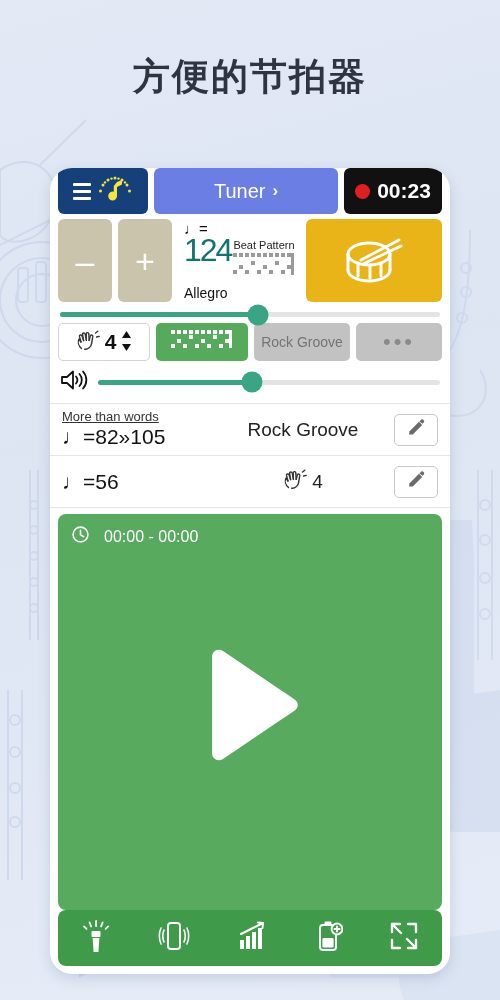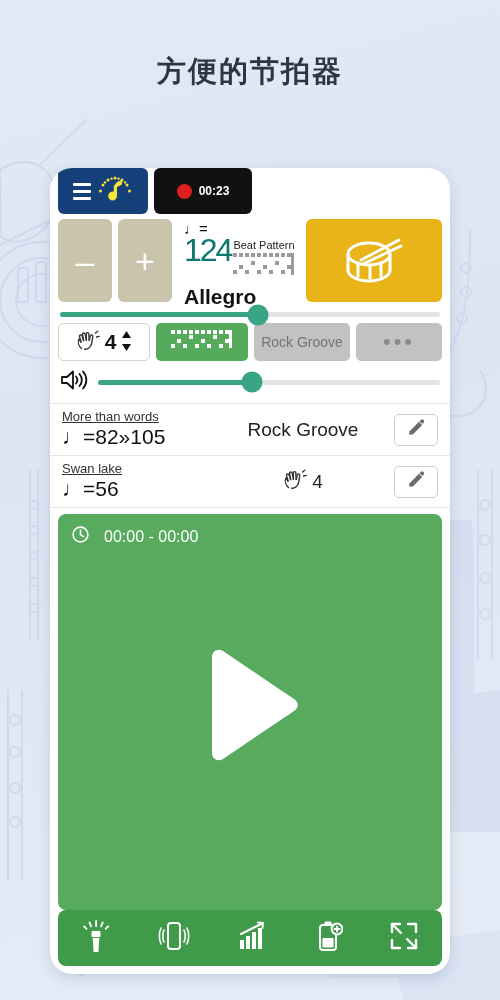--- a/index.html
+++ b/index.html
@@ -14,21 +14,21 @@
   }
 
   
   .bg-art { position: absolute; inset: 0; overflow: hidden; pointer-events: none; }
   .bg-art svg { position: absolute; }
 
   
   .headline {
     position: absolute; top: 52px; left: 0; width: 500px;
     text-align: center;
-    font-size: 29px; font-weight: bold; letter-spacing: 2px;
+    font-size: 37px; font-weight: bold; letter-spacing: 2px;
     color: #2e3440;
     font-family: "DejaVu Sans", "Liberation Sans", sans-serif;
   }
 
   
   .phone {
     position: absolute; left: 50px; top: 168px;
     width: 400px; height: 806px;
     background: #ffffff;
     border-radius: 22px;
@@ -59,41 +59,41 @@
   .hamburger i { display: block; width: 18px; height: 3px; background: #fff; border-radius: 1px; }
   .btn-tuner {
     flex: 1; height: 46px; background: #6a7ee3; border-radius: 6px;
     display: flex; align-items: center; justify-content: center; gap: 7px;
     color: #fff; font-size: 20px;
   }
   .chev { font-size: 17px; font-weight: bold; }
   .btn-rec {
     width: 98px; height: 46px; background: #111111; border-radius: 6px;
     display: flex; align-items: center; justify-content: center; gap: 7px;
-    color: #fff; font-size: 12px; font-weight: bold;
+    color: #fff; font-size: 21px; font-weight: bold;
   }
   .rec-dot { width: 15px; height: 15px; border-radius: 50%; background: #e01f1f; }
 
   
   .tempo-row {
     display: flex; gap: 6px; padding: 5px 8px 0 8px; height: 88px; align-items: stretch;
   }
   .step-btn {
     width: 54px; background: #c9c4ab; border-radius: 6px;
     display: flex; align-items: center; justify-content: center;
     color: #ffffff; font-size: 34px; line-height: 1; font-weight: 300;
   }
   .tempo-block { flex: 1; position: relative; padding-left: 6px; }
   .note-eq { font-size: 15px; color: #111; line-height: 1; margin-top: 2px; }
   .bpm-line { display: flex; align-items: flex-start; }
   .bpm { font-size: 32px; font-weight: normal; color: #0f766e; line-height: .92; letter-spacing: -2px; }
   .bpm-right { margin-left: 2px; margin-top: 3px; }
   .beat-label { font-size: 11px; color: #222; white-space: nowrap; }
   .beat-wave { margin-top: 2px; }
-  .tempo-name { font-size: 21px; color: #111; margin-top: 2px; font-weight: bold; }
+  .tempo-name { font-size: 14px; color: #111; margin-top: 2px; }
   .btn-drum {
     width: 136px; background: #e8b417; border-radius: 6px;
     display: flex; align-items: center; justify-content: center;
   }
 
   
   .slider-row { display: flex; align-items: center; gap: 10px; padding: 10px 10px 6px 10px; }
   .slider-row.vol { padding: 8px 10px 8px 10px; }
   .track { position: relative; flex: 1; height: 5px; background: #e4e4e4; border-radius: 3px; }
   .fill { position: absolute; left: 0; top: 0; bottom: 0; background: #3aa584; border-radius: 3px; }
@@ -240,20 +240,24 @@
               <circle cx="32.5" cy="18" r="1.5"></circle>
             <circle cx="14.5" cy="5.6" r="1.2"></circle>
               <circle cx="21.5" cy="5.6" r="1.2"></circle>
             <circle cx="8" cy="9.4" r="1.2"></circle>
               <circle cx="28" cy="9.4" r="1.2"></circle>
             <path d="M20 9 L20 23 A4.4 4.4 0 1 1 16.8 18.8 L16.8 13 L20 9 Z"></path>
             <path d="M20 9 L20 14 L25 11.5 L25 7 Z"></path>
           </g>
         </svg>
       </span>
+    </div>
+    <div class="btn-tuner">
+      <span>Tuner</span>
+      <span class="chev">›</span>
     </div>
     <div class="btn-rec">
       <span class="rec-dot"></span>
       <span>00:23</span>
     </div>
   </div>
 
   <div class="tempo-row">
     <div class="step-btn">–</div>
     <div class="step-btn">+</div>
@@ -402,21 +406,20 @@
         <span>
           <svg width="18" height="18" viewBox="0 0 18 18">
             <path d="M2 15.6 L2.6 12.2 L12 2.8 L15.2 6 L5.8 15.4 Z" fill="#6b6b6b"></path>
             <path d="M12.4 2.4 L13.6 1.2 A1.7 1.7 0 0 1 16.8 3.4 L15.6 4.8 Z" fill="#6b6b6b"></path>
           </svg>
         </span>
       </div>
     </div>
     <div class="song-row">
       <div class="song-left">
-        <div class="song-title">Swan lake</div>
         <div class="song-bpm">♩=56</div>
       </div>
       <div class="song-mid">
         <span>
           <svg width="24" height="21" viewBox="0 0 24 21">
             <g fill="none" stroke="#333" stroke-width="1.4" stroke-linecap="round" stroke-linejoin="round">
               <path d="M5.5 18.5 C2.5 16 1.5 12 3 9 L5 12"></path>
               <path d="M5 12 L3.5 6.5 A1.3 1.3 0 0 1 6 5.8 L7.6 10.6"></path>
               <path d="M7.6 10.6 L6.6 4.6 A1.3 1.3 0 0 1 9.2 4.1 L10.4 10.2"></path>
               <path d="M10.4 10.2 L10.2 4 A1.3 1.3 0 0 1 12.8 3.9 L13.2 10.4"></path>

